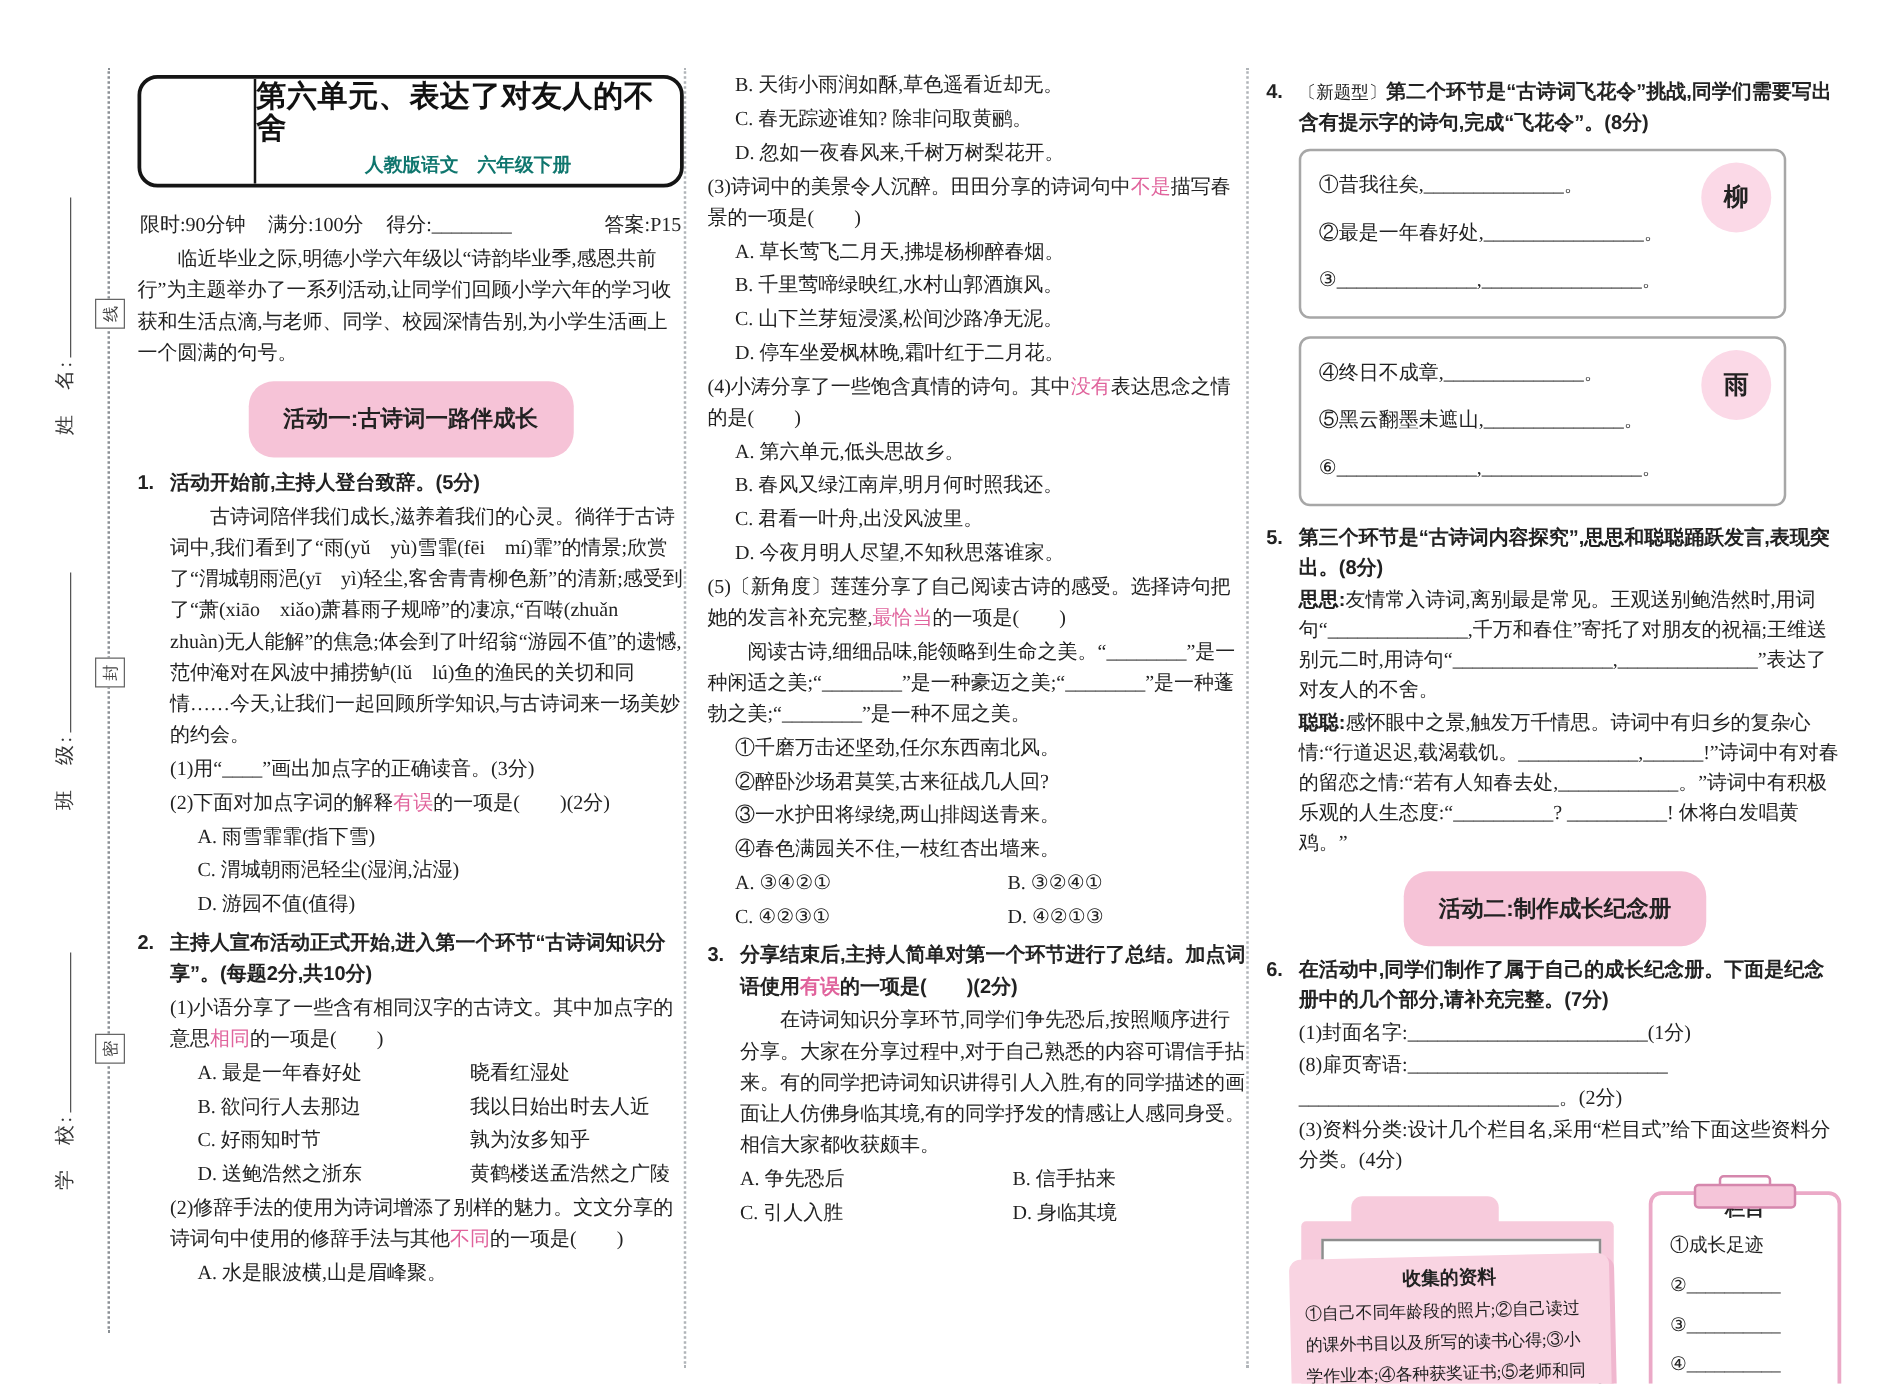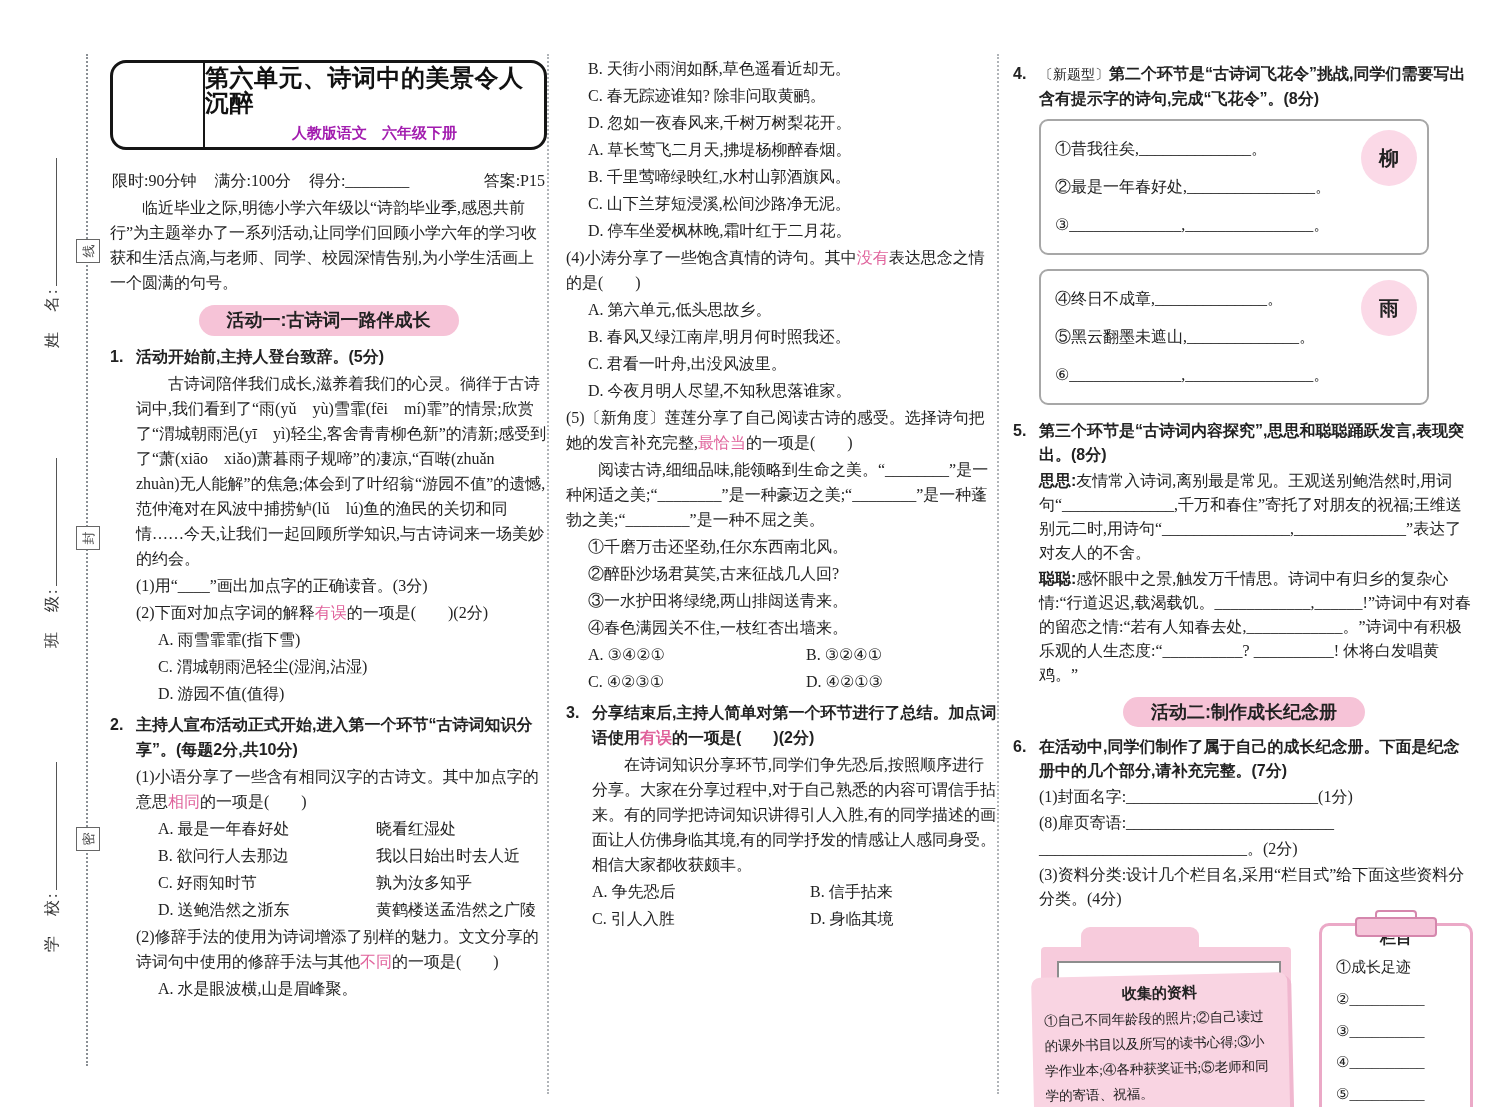--- a/index.html
+++ b/index.html
@@ -19,30 +19,30 @@
   
   .col{position:absolute;font-size:16px;line-height:25px;}
   .col1{left:110px;top:60px;width:437px;}
   .col2{left:566px;top:54px;width:432px;}
   .col3{left:1013px;top:56px;width:462px;line-height:24px;}
   
   .title-box{display:flex;border:3px solid #151515;border-radius:16px;height:84px;overflow:hidden;}
   .title-left{width:90px;border-right:2.5px solid #151515;}
   .title-right{flex:1;display:flex;flex-direction:column;align-items:center;justify-content:center;}
   .title{font-family:"Liberation Sans",sans-serif;font-weight:700;font-size:24px;letter-spacing:0.5px;color:#111;}
-  .subtitle{font-family:"Liberation Sans",sans-serif;font-weight:700;font-size:15px;margin-top:5px;color:#a21caf;}
+  .subtitle{font-family:"Liberation Sans",sans-serif;font-weight:700;font-size:15px;margin-top:5px;color:#0f766e;}
   .info-row{display:flex;margin:18px 2px 0 2px;font-size:16px;}
   .info-row span{margin-right:18px;}
   .info-row .answer{margin-left:auto;margin-right:0;}
   .indent{text-indent:2em;}
   .body{margin:2px 0;}
   p{margin:2px 0;}
   
   .badge{width:fit-content;margin:10px auto 8px auto;background:#f6c3d7;border-radius:20px;
-         padding:3px 28px;font-family:"Liberation Sans",sans-serif;font-weight:700;font-size:18px;color:#222;}
+         padding:18px 28px;font-family:"Liberation Sans",sans-serif;font-weight:700;font-size:18px;color:#222;}
   
   .q{position:relative;padding-left:26px;margin-top:6px;}
   .qnum{position:absolute;left:0;top:0;font-family:"Liberation Sans",sans-serif;font-weight:700;}
   .stem{font-family:"Liberation Sans",sans-serif;font-weight:700;}
   .tag{font-family:"Liberation Serif",serif;font-weight:400;font-size:14px;}
   .pink{color:#e0639c;}
   .opt{padding-left:22px;margin:2px 0;}
   .optrow{display:flex;padding-left:22px;margin:2px 0;}
   .optrow .c1{width:218px;flex:none;}
   
@@ -97,21 +97,21 @@
     <span>班　级:</span><span class="mline"></span>
   </div>
   <div class="mgroup" style="top:952px">
     <span>学　校:</span><span class="mline"></span>
   </div>
 
   <div class="col col1">
     <div class="title-box">
       <div class="title-left"></div>
       <div class="title-right">
-        <div class="title">第六单元、诗词中的美景令人沉醉</div>
+        <div class="title">第六单元、表达了对友人的不舍</div>
         <div class="subtitle">人教版语文　六年级下册</div>
       </div>
     </div>
 
     <div class="info-row">
       <span>限时:90分钟</span>
       <span>满分:100分</span>
       <span>得分:________</span>
       <span class="answer">答案:P15</span>
     </div>
@@ -154,20 +154,21 @@
       <p class="body"><span>(2)修辞手法的使用为诗词增添了别样的魅力。文文分享的诗词句中使用的修辞手法与其他</span><span class="pink">不同</span><span>的一项是(　　)</span></p>
       <p class="opt">A. 水是眼波横,山是眉峰聚。</p>
     </div>
   </div>
 
   <div class="col col2">
     <p class="opt">B. 天街小雨润如酥,草色遥看近却无。</p>
     <p class="opt">C. 春无踪迹谁知? 除非问取黄鹂。</p>
     <p class="opt">D. 忽如一夜春风来,千树万树梨花开。</p>
 
+    <p class="body"><span>(3)诗词中的美景令人沉醉。田田分享的诗词句中</span><span class="pink">不是</span><span>描写春景的一项是(　　)</span></p>
     <p class="opt">A. 草长莺飞二月天,拂堤杨柳醉春烟。</p>
     <p class="opt">B. 千里莺啼绿映红,水村山郭酒旗风。</p>
     <p class="opt">C. 山下兰芽短浸溪,松间沙路净无泥。</p>
     <p class="opt">D. 停车坐爱枫林晚,霜叶红于二月花。</p>
 
     <p class="body"><span>(4)小涛分享了一些饱含真情的诗句。其中</span><span class="pink">没有</span><span>表达思念之情的是(　　)</span></p>
     <p class="opt">A. 第六单元,低头思故乡。</p>
     <p class="opt">B. 春风又绿江南岸,明月何时照我还。</p>
     <p class="opt">C. 君看一叶舟,出没风波里。</p>
     <p class="opt">D. 今夜月明人尽望,不知秋思落谁家。</p>

